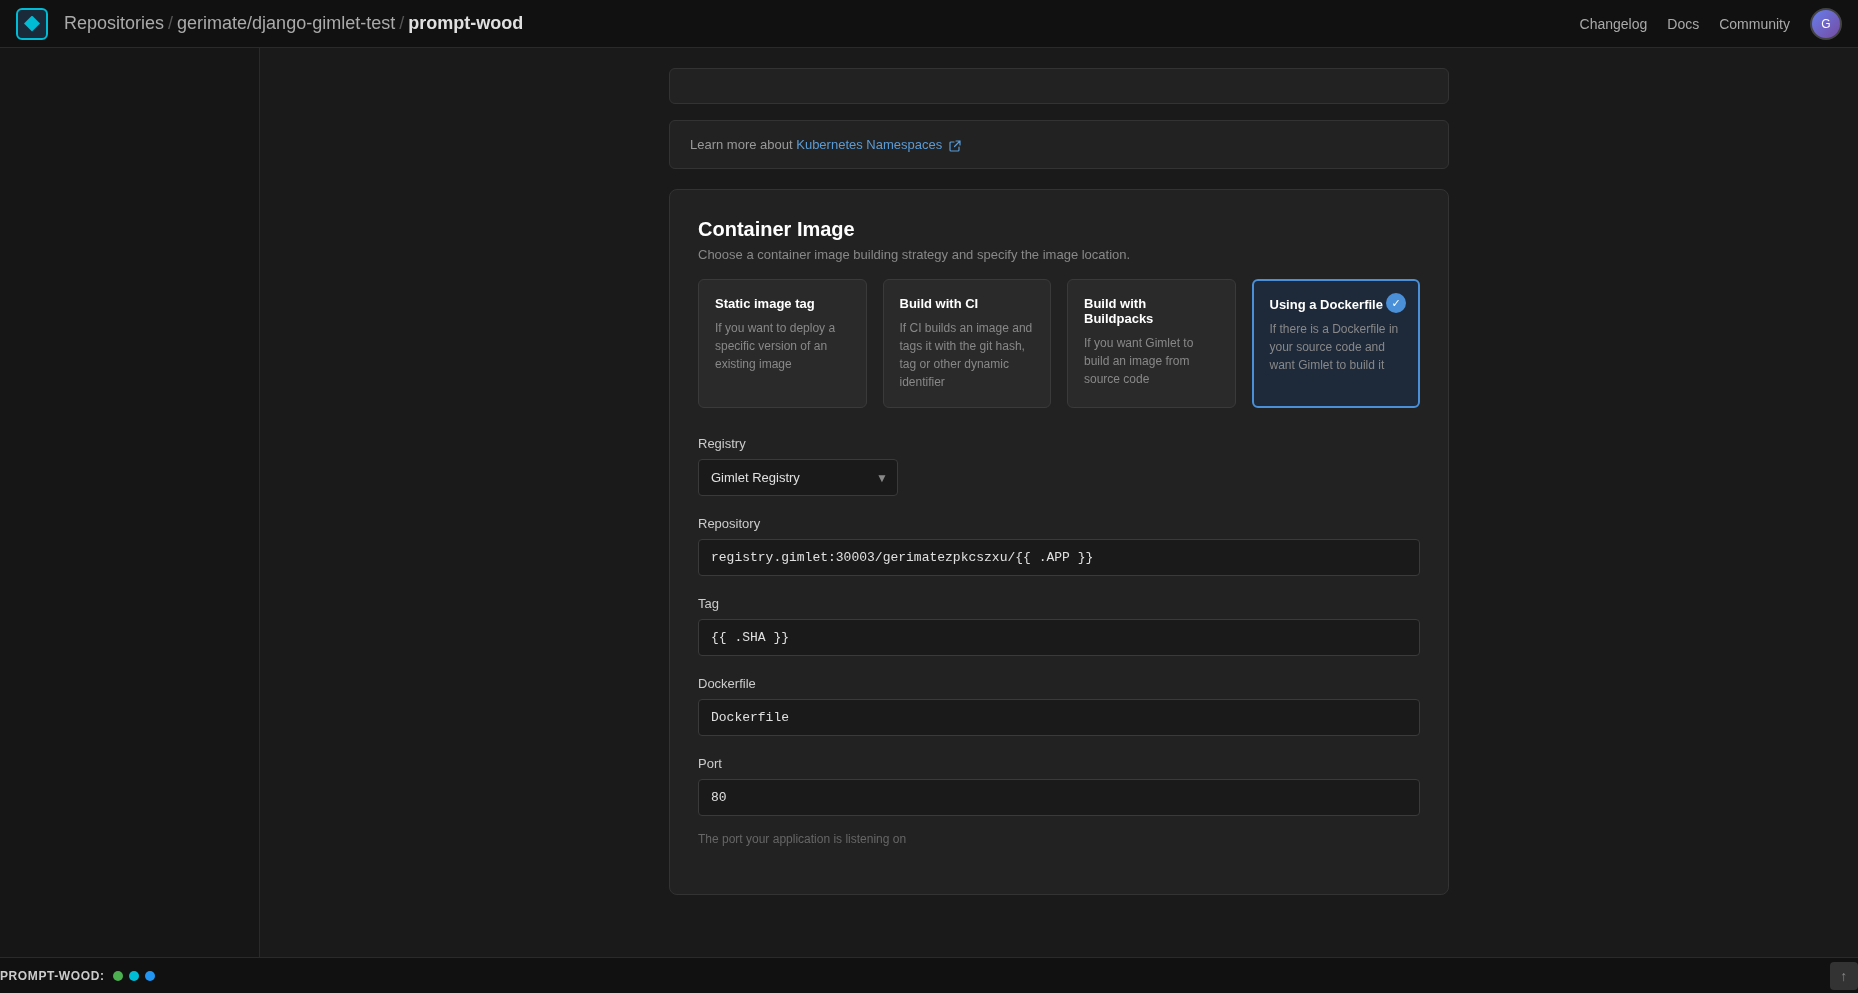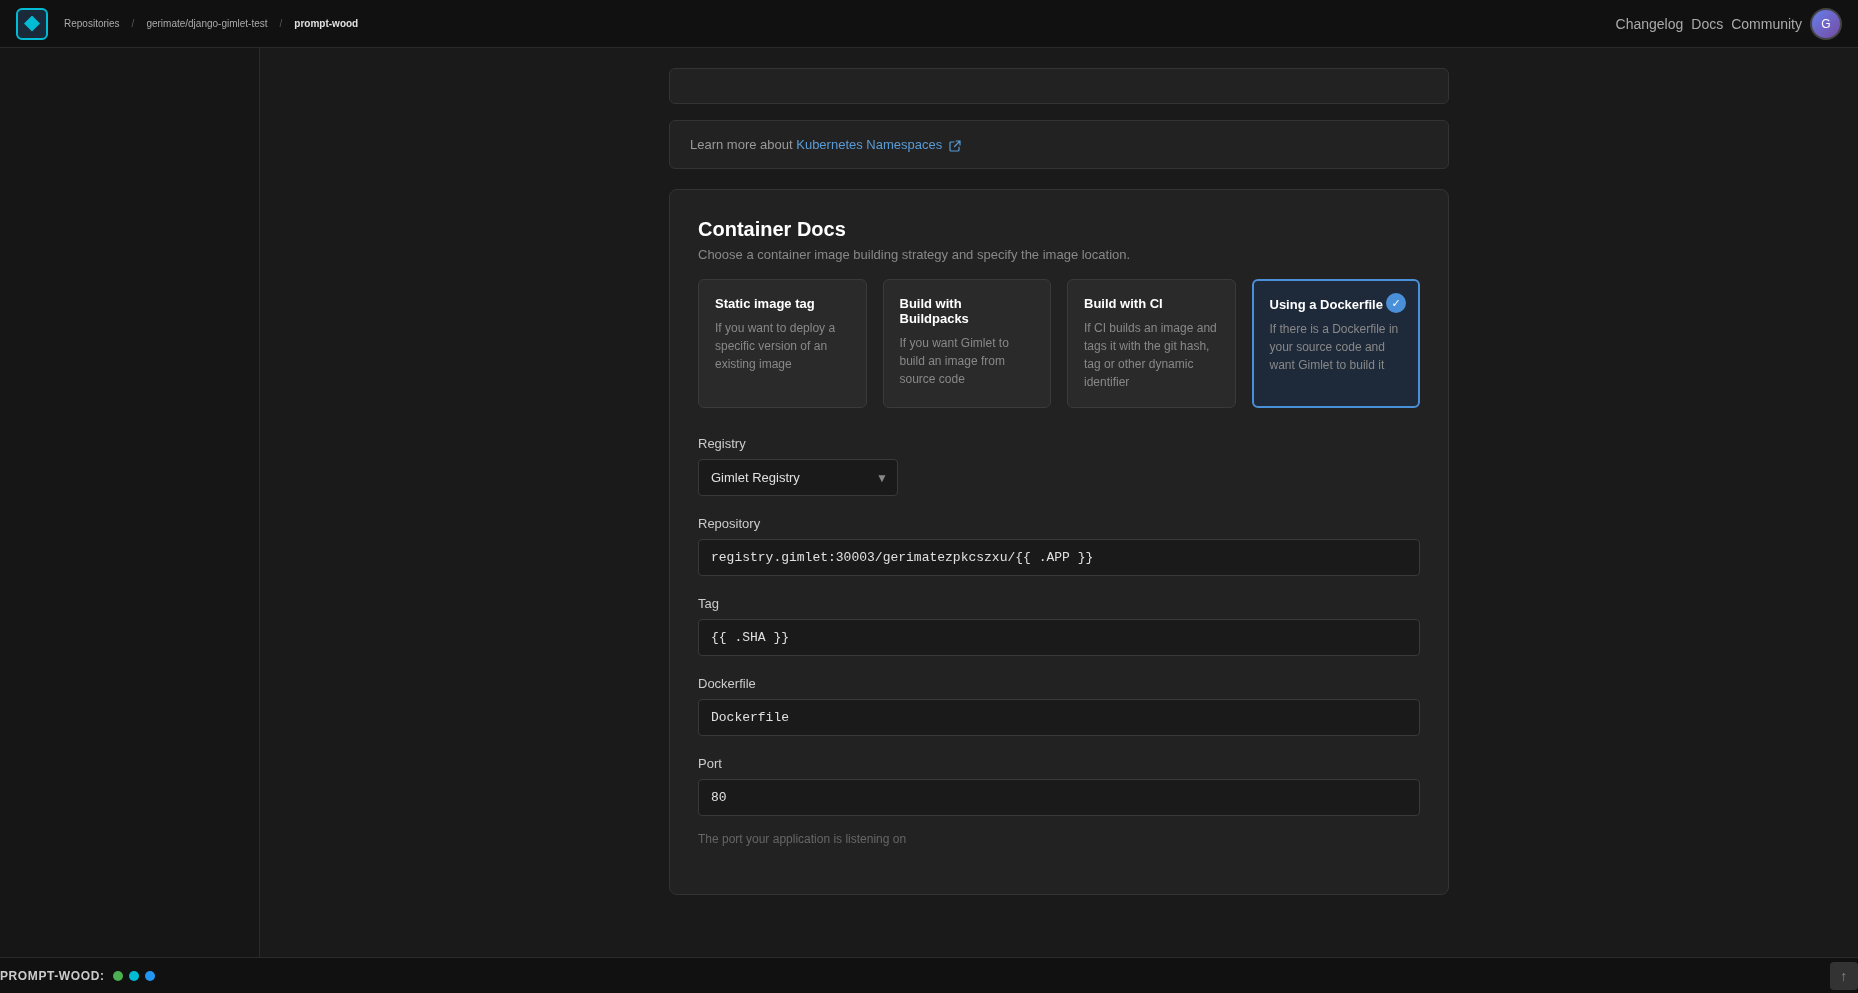--- a/index.html
+++ b/index.html
@@ -40,36 +40,36 @@
     }
     .navbar-logo-inner {
       width: 16px;
       height: 16px;
       background: #00bcd4;
       clip-path: polygon(50% 0%, 100% 50%, 50% 100%, 0% 50%);
     }
     .breadcrumb {
       display: flex;
       align-items: center;
-      gap: 12px;
+      gap: 4px;
       color: #aaa;
-      font-size: 10px;
+      font-size: 18px;
     }
     .breadcrumb-sep {
       color: #555;
     }
     .breadcrumb-current {
       color: #e0e0e0;
       font-weight: 700;
     }
     .navbar-right {
       margin-left: auto;
       display: flex;
       align-items: center;
-      gap: 8px;
+      gap: 20px;
     }
     .navbar-link {
       color: #aaa;
       text-decoration: none;
       font-size: 14px;
       cursor: pointer;
     }
     .avatar {
       width: 32px;
       height: 32px;
@@ -350,38 +350,38 @@
       <div class="k8s-info">
         <span>Learn more about </span>
         <a href="#">Kubernetes Namespaces</a>
         <svg class="external-link-icon" viewBox="0 0 12 12" fill="none" xmlns="http://www.w3.org/2000/svg">
           <path d="M5 2H2C1.448 2 1 2.448 1 3V10C1 10.552 1.448 11 2 11H9C9.552 11 10 10.552 10 10V7" stroke="#5b9bd5" stroke-width="1.2" stroke-linecap="round"></path>
           <path d="M7 1H11M11 1V5M11 1L5.5 6.5" stroke="#5b9bd5" stroke-width="1.2" stroke-linecap="round" stroke-linejoin="round"></path>
         </svg>
       </div>
 
       <div class="section-card">
-        <h2 class="section-title">Container Docs</h2>
+        <h2 class="section-title">Container Image</h2>
         <p class="section-subtitle">Choose a container image building strategy and specify the image location.</p>
 
         <div class="strategy-grid">
 
           <div class="strategy-card">
             <div class="strategy-card-title">Static image tag</div>
             <div class="strategy-card-desc">If you want to deploy a specific version of an existing image</div>
           </div>
 
           <div class="strategy-card">
+            <div class="strategy-card-title">Build with CI</div>
+            <div class="strategy-card-desc">If CI builds an image and tags it with the git hash, tag or other dynamic identifier</div>
+          </div>
+
+          <div class="strategy-card">
             <div class="strategy-card-title">Build with Buildpacks</div>
             <div class="strategy-card-desc">If you want Gimlet to build an image from source code</div>
-          </div>
-
-          <div class="strategy-card">
-            <div class="strategy-card-title">Build with CI</div>
-            <div class="strategy-card-desc">If CI builds an image and tags it with the git hash, tag or other dynamic identifier</div>
           </div>
 
           <div class="strategy-card selected">
             <div class="check-icon">✓</div>
             <div class="strategy-card-title">Using a Dockerfile</div>
             <div class="strategy-card-desc">If there is a Dockerfile in your source code and want Gimlet to build it</div>
           </div>
         </div>
 
         <div class="form-group">

